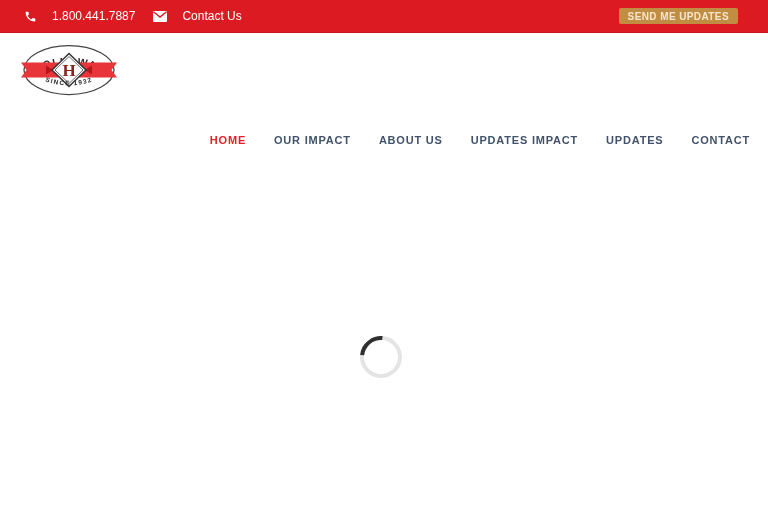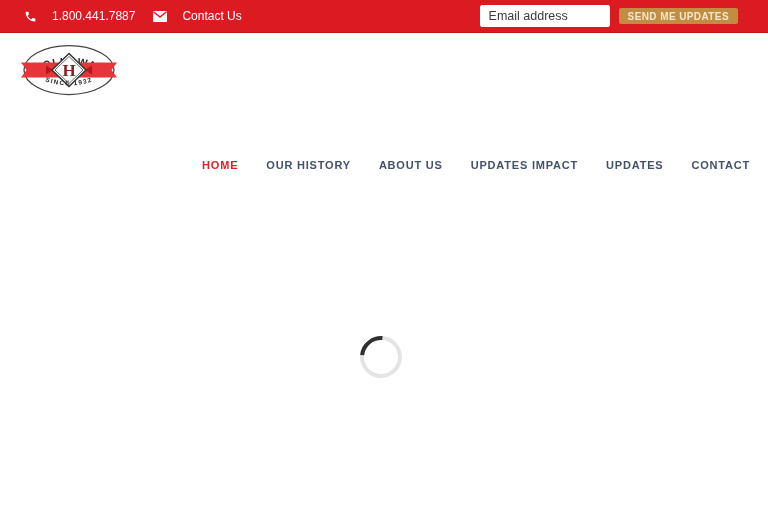--- a/index.html
+++ b/index.html
@@ -52,21 +52,21 @@
 
   
   .logo {
     position: absolute; left: 20px; top: 43px;
     width: 98px; height: 54px; display: block; cursor: pointer;
   }
   .logo svg { width: 100%; height: 100%; display: block; }
 
   
   .main-nav {
-    position: absolute; top: 159px; right: 18px;
+    position: absolute; top: 134px; right: 18px;
     display: flex; align-items: center; gap: 28px;
   }
   .nav-link {
     font-size: 11px; font-weight: 700;
     letter-spacing: 0.8px;
     color: #41526a; text-decoration: none;
     white-space: nowrap; cursor: pointer;
   }
   .nav-link.active { color: #e61e25; }
 
@@ -105,21 +105,20 @@
           <svg width="14" height="11" viewBox="0 0 14 11" aria-hidden="true">
             <rect x="0" y="0" width="14" height="11" rx="1" fill="#ffffff"></rect>
             <path d="M0.5 0.8 L7 6 L13.5 0.8" fill="none" stroke="#db1b21" stroke-width="1.4"></path>
           </svg>
         </span>
         <span>Contact Us</span>
       </a>
     </div>
 
     <div class="topbar-right">
-      <input class="email-input" type="text" placeholder="Email address" style="">
       <button class="send-btn">SEND ME UPDATES</button>
     </div>
   </header>
 
   <a class="logo">
     <svg viewBox="0 0 196 106" aria-hidden="false">
       <ellipse cx="98" cy="53" rx="90" ry="49" fill="#ffffff" stroke="#444444" stroke-width="2.5"></ellipse>
       <path id="logoTopArc" d="M 22 70 A 82 44 0 0 1 174 70" fill="none"></path>
       <path id="logoBottomArc" d="M 28 62 A 80 42 0 0 0 168 62" fill="none"></path>
       <text font-family="Liberation Sans, sans-serif" font-size="21" font-weight="bold" fill="#2b2b2b" letter-spacing="2">
@@ -132,21 +131,21 @@
       <polygon points="98,26 126,53 98,80 70,53" fill="none" stroke="#333333" stroke-width="1.5"></polygon>
       <text x="98" y="65" text-anchor="middle" font-family="Liberation Serif, serif" font-size="34" font-weight="bold" fill="#8b2222">H</text>
       <text font-family="Liberation Sans, sans-serif" font-size="13" font-weight="bold" fill="#2b2b2b" letter-spacing="2.5">
         <textPath href="#logoBottomArc" startOffset="50%" text-anchor="middle">SINCE 1932</textPath>
       </text>
     </svg>
   </a>
 
   <nav class="main-nav">
     <a class="nav-link active">HOME</a>
-    <a class="nav-link">OUR HISTORY</a>
+    <a class="nav-link">OUR IMPACT</a>
     <a class="nav-link">ABOUT US</a>
     <a class="nav-link">UPDATES IMPACT</a>
     <a class="nav-link">UPDATES</a>
     <a class="nav-link">CONTACT</a>
   </nav>
 
   <main>
     <div class="spinner"></div>
   </main>
 

